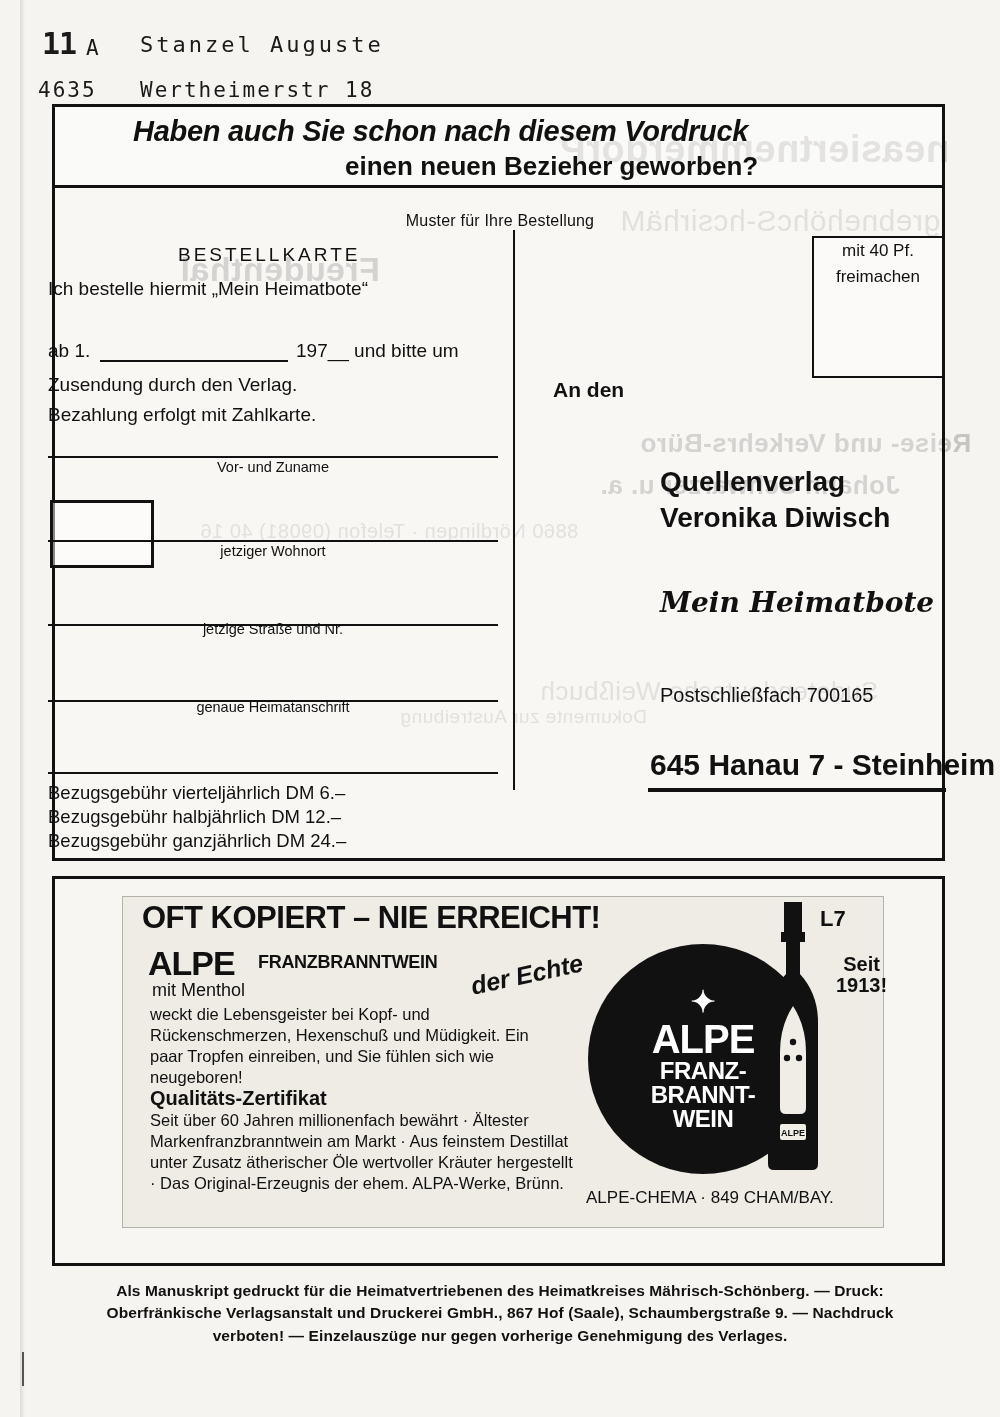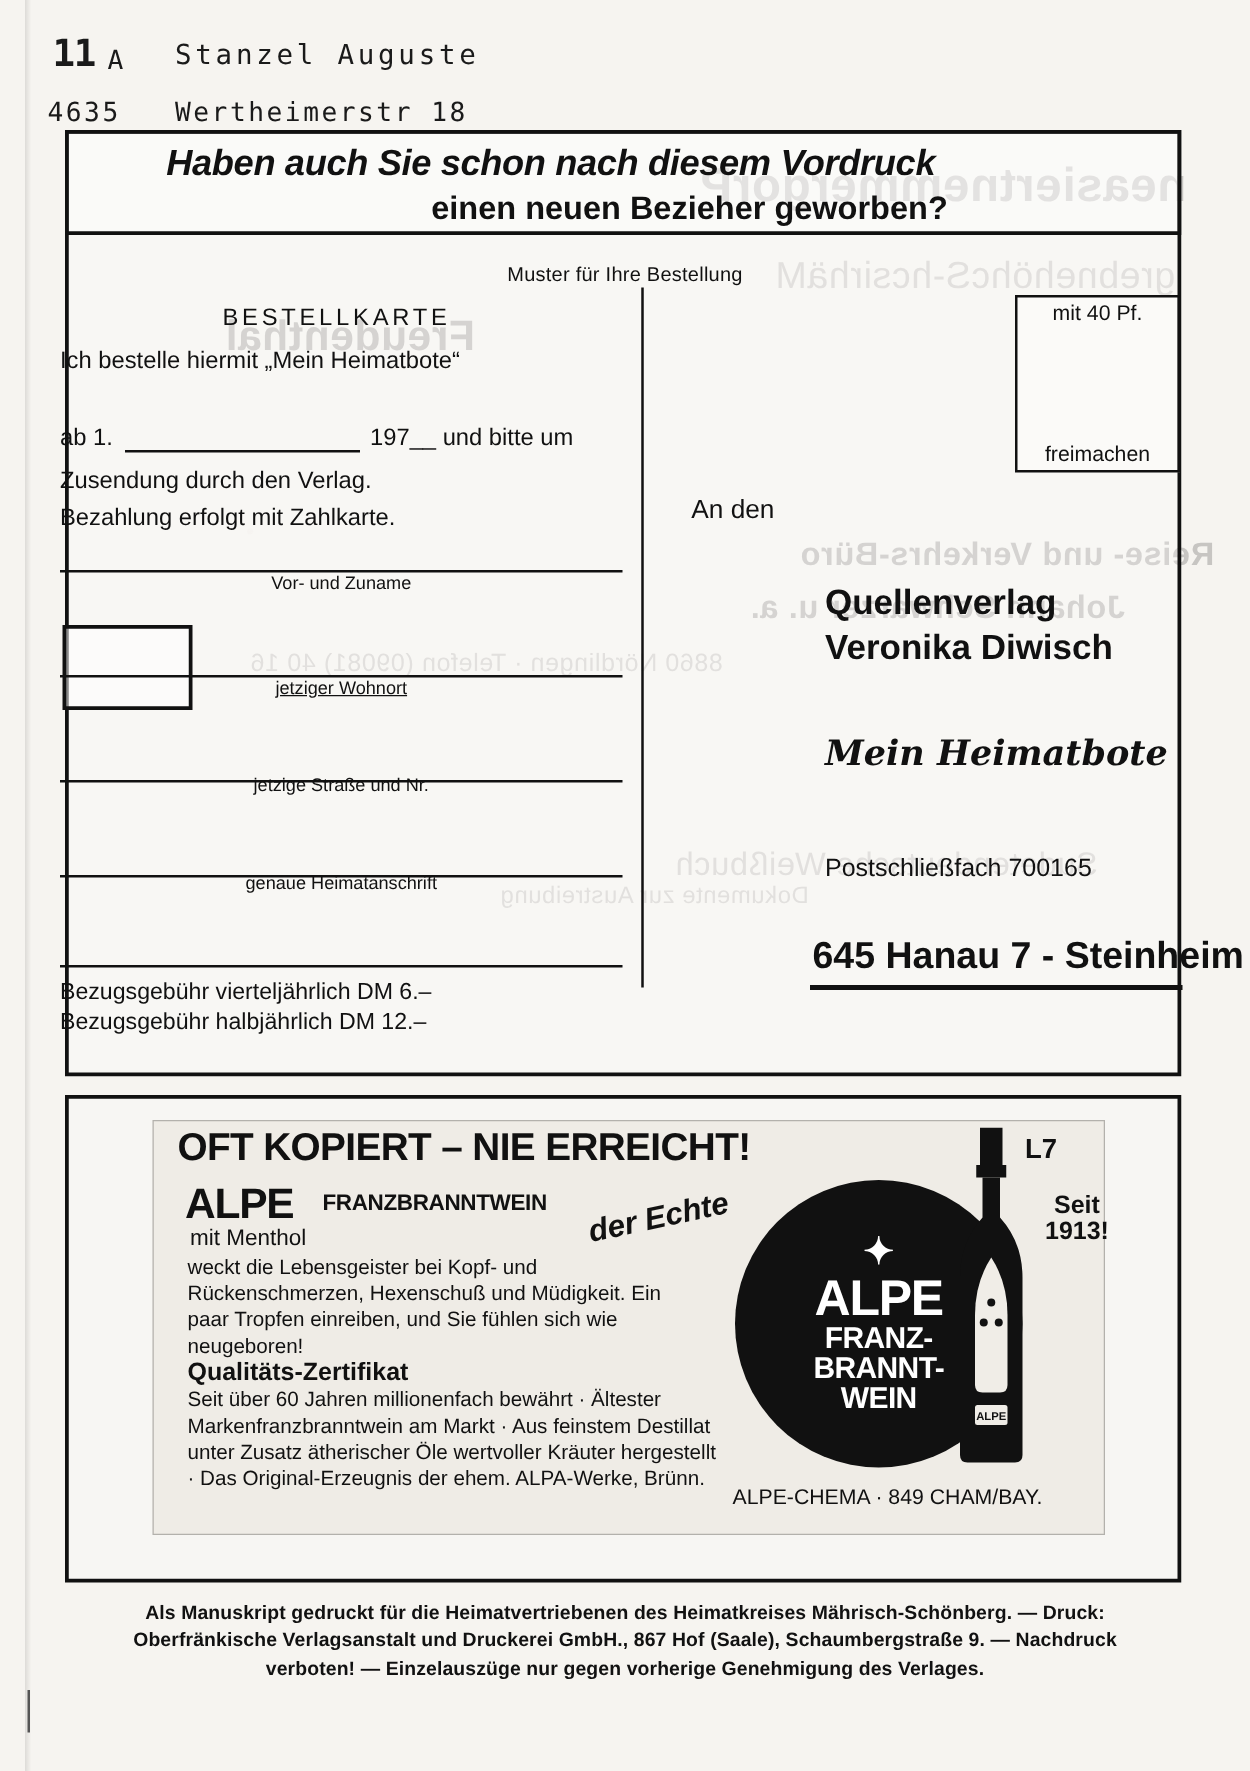--- a/index.html
+++ b/index.html
@@ -125,21 +125,21 @@
   #fl-5 { left: 48px; top: 772px; width: 450px; }
 
   .cap {
     position: absolute;
     font-size: 14.5px;
     text-align: center;
     width: 450px;
     left: 48px;
   }
   #cap-1 { top: 459px; }
-  #cap-2 { top: 543px; text-decoration: underline; }
+  #cap-2 { top: 543px; }
   #cap-3 { top: 621px; }
   #cap-4 { top: 699px; }
 
   .small-box {
     position: absolute;
     left: 50px; top: 500px;
     width: 104px; height: 68px;
     border: 3px solid #111;
     box-sizing: border-box;
     background: rgba(255,255,255,0.5);
@@ -159,28 +159,29 @@
   .stamp-box {
     position: absolute;
     left: 812px; top: 236px;
     width: 132px; height: 142px;
     border: 2px solid #111;
     box-sizing: border-box;
     background: rgba(255,255,255,0.4);
     display: flex;
     flex-direction: column;
     align-items: center;
-    justify-content: space-between;
+    justify-content: flex-start;
     font-size: 17px;
     line-height: 1.5;
   }
   #an-den {
     position: absolute;
-    left: 553px; top: 396px;
+    left: 553px; top: 378px;
     font-size: 21px;
+    font-weight: bold;
   }
   .pub1 {
     position: absolute;
     left: 660px; top: 466px;
     font-size: 28px;
     font-weight: bold;
     white-space: nowrap;
   }
   .pub2 {
     position: absolute;
@@ -415,20 +416,21 @@
   <div class="fill-line" id="fl-3"></div>
   <div class="cap" id="cap-3">jetzige Straße und Nr.</div>
 
   <div class="fill-line" id="fl-4"></div>
   <div class="cap" id="cap-4">genaue Heimatanschrift</div>
 
   <div class="fill-line" id="fl-5"></div>
 
   <div class="fee" id="fee-1">Bezugsgebühr vierteljährlich DM 6.–</div>
   <div class="fee" id="fee-2">Bezugsgebühr halbjährlich DM 12.–</div>
+  <div class="fee" id="fee-3">Bezugsgebühr ganzjährlich DM 24.–</div>
 
   <div class="stamp-box">
     <div>mit 40 Pf.</div>
     <div>freimachen</div>
   </div>
   <div id="an-den" class="txt">An den</div>
   <div class="pub1">Quellenverlag</div>
   <div class="pub2">Veronika Diwisch</div>
   <div class="mag-title">Mein Heimatbote</div>
   <div class="postbox">Postschließfach 700165</div>

